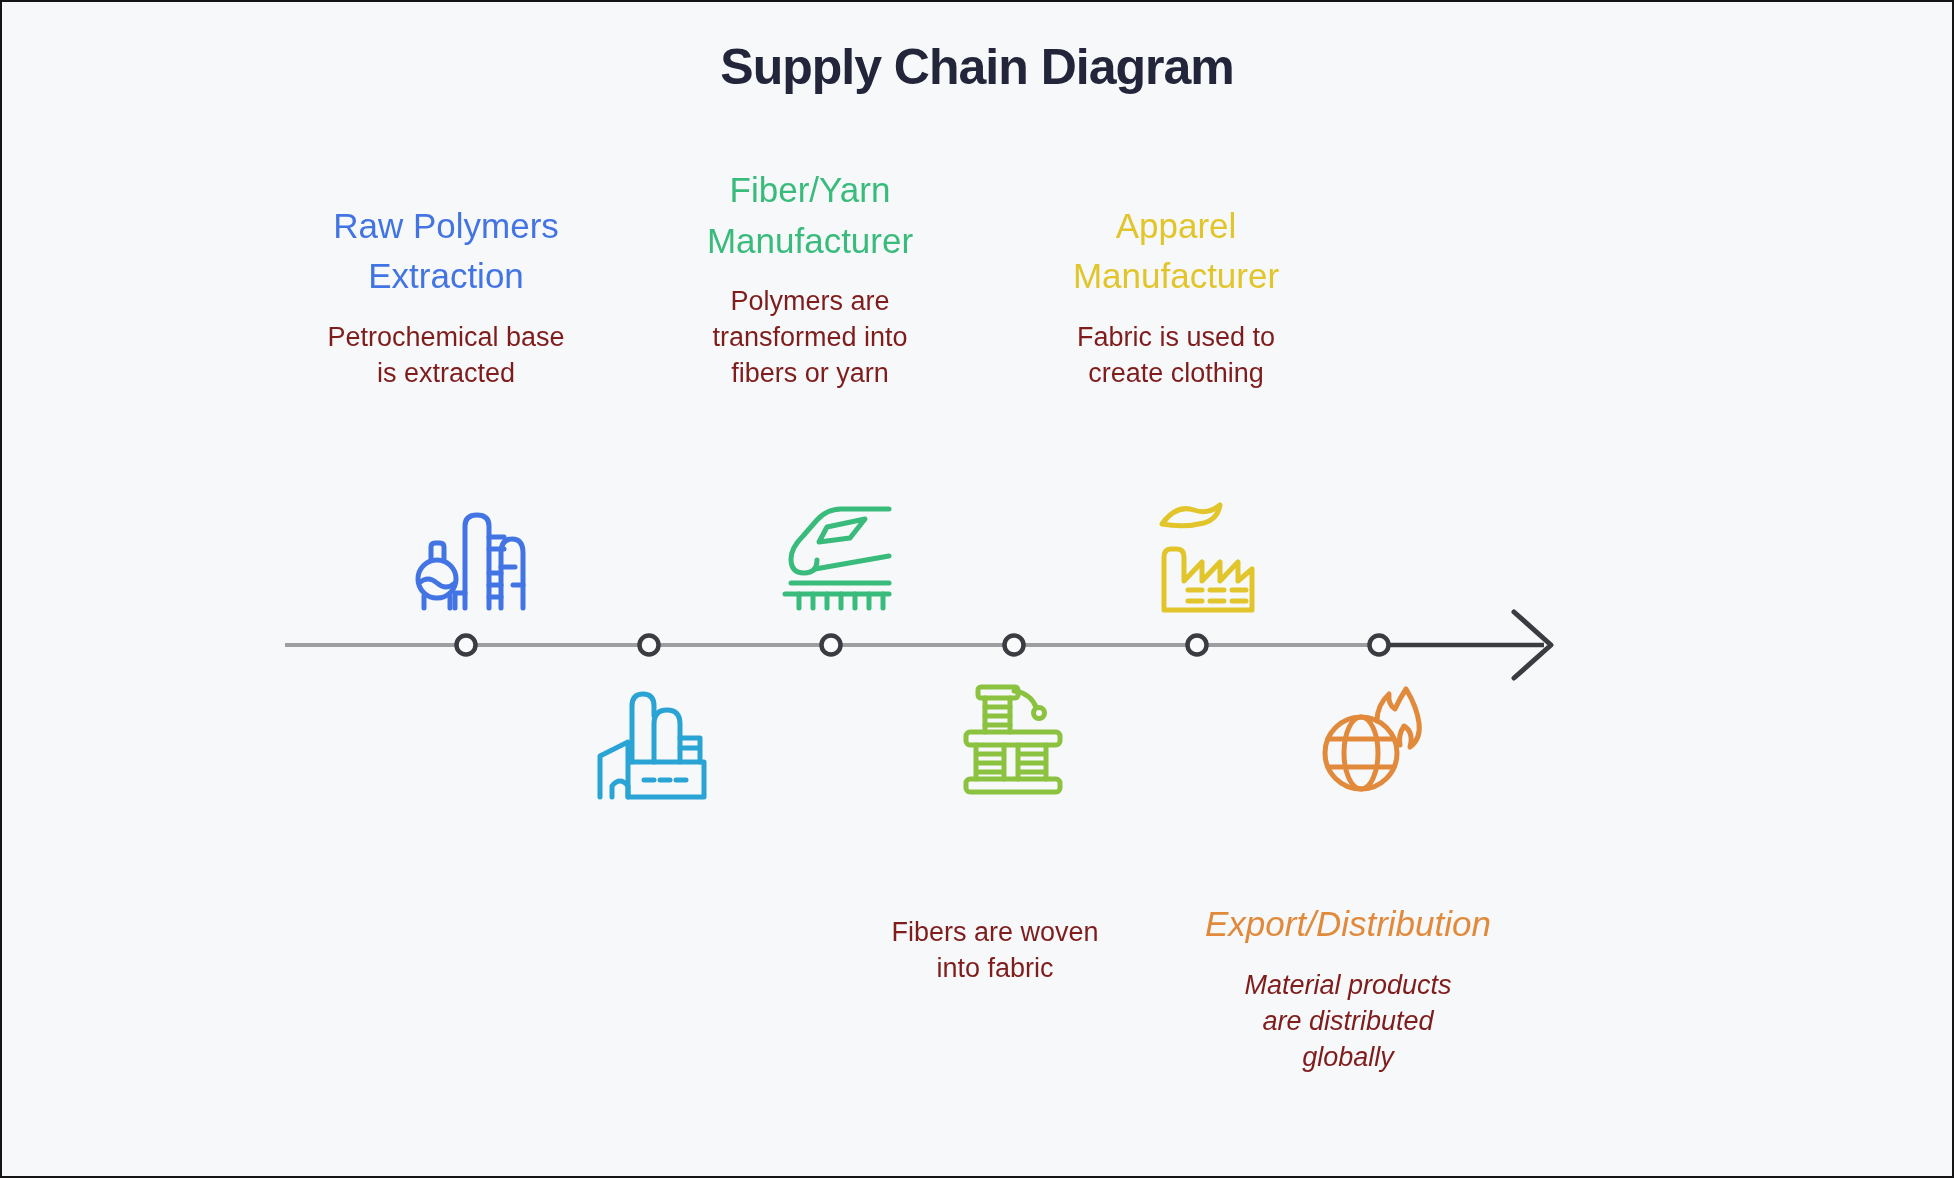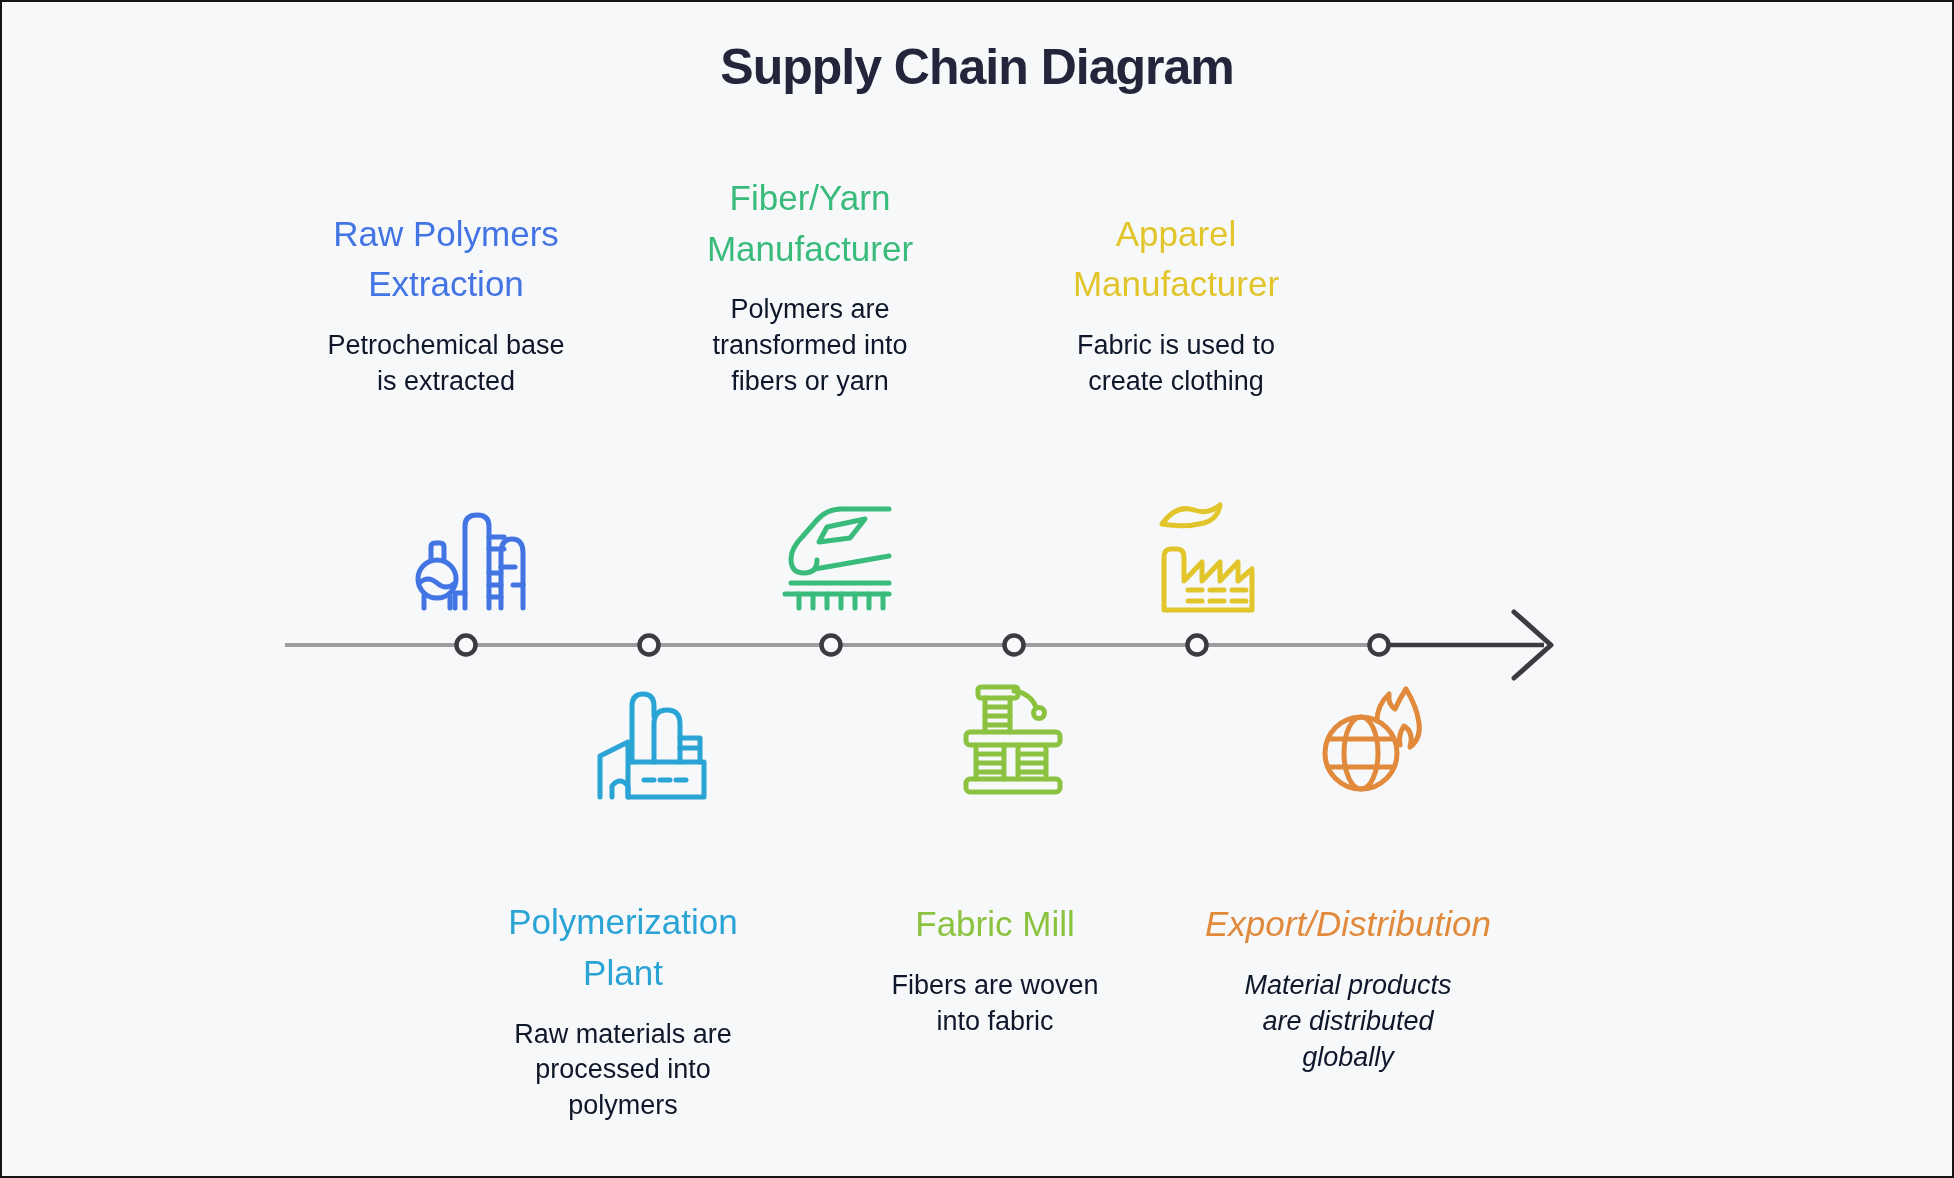--- a/index.html
+++ b/index.html
@@ -18,21 +18,21 @@
     font-size:50px; font-weight:700; letter-spacing:-1px;
     color:#23263a;
   }
   .stage-label { position:absolute; width:380px; text-align:center; }
   .stage-title {
     font-size:35px; font-weight:400; line-height:1.45;
     color:var(--accent); white-space:pre-line; margin:0 0 18px 0;
   }
   .stage-desc {
     font-size:27px; font-weight:400; line-height:1.33;
-    color:#0f172a; white-space:pre-line; margin:8px;
+    color:#7f1d1d; white-space:pre-line; margin:16px;
   }
   .stage-icon { position:absolute; width:120px; height:120px; }
   .stage-icon svg { width:100%; height:100%; display:block; }
   .icon-stroke { fill:none; stroke:var(--accent); stroke-width:5; stroke-linecap:round; stroke-linejoin:round; }
 
   
   .s0-label { left:254px;  bottom:768px; }
   .s2-label { left:618px;  bottom:768px; }
   .s4-label { left:984px;  bottom:768px;text-align:center; }
   .s1-label { left:431px;  top:895px; }
@@ -84,27 +84,20 @@
         <path d="M56,113 V31 Q56,20 68,20 Q80,20 80,31 V113"></path>
         <path d="M80,42 H95 M80,54 H95"></path>
         <path d="M80,78 H92 M80,90 H92 M80,102 H92"></path>
         <path d="M56,98 H46 V113"></path>
         <path d="M92,113 V58 Q92,44 103,44 Q114,44 114,58 V113"></path>
         <path d="M92,72 H106 M114,90 H104"></path>
       </g>
     </svg>
   </div>
 
-  <div class="stage-label s1-label" style="--accent: #2aa3d5;">
-    <div class="stage-title">Polymerization
-Plant</div>
-    <div class="stage-desc">Raw materials are
-processed into
-polymers</div>
-  </div>
   <div class="stage-icon s1-icon" style="--accent: #2aa3d5;">
     <svg viewBox="0 0 120 120">
       <g class="icon-stroke">
         <path d="M8,115 V74 L36,60 V115 H112 V80 H36"></path>
         <path d="M20,115 V104 Q28,94 36,104 V115"></path>
         <path d="M52,98 h10 M68,98 h10 M84,98 h10"></path>
         <path d="M40,80 V24 Q40,12 51,12 Q62,12 62,24 V34"></path>
         <path d="M62,80 V42 Q62,28 75,28 Q88,28 88,42 V80"></path>
         <path d="M88,56 H108 V80 M88,66 H108"></path>
       </g>
@@ -125,21 +118,20 @@
         <path d="M38,76 L112,63"></path>
         <path d="M50,34 L88,26 L73,45 L42,49 Z"></path>
         <path d="M14,90 H112"></path>
         <path d="M8,101 H112"></path>
         <path d="M22,101 V115 M36,101 V115 M50,101 V115 M64,101 V115 M78,101 V115 M92,101 V115 M106,101 V115"></path>
       </g>
     </svg>
   </div>
 
   <div class="stage-label s3-label" style="--accent: #8bc23f;">
-    <div class="stage-title">Fabric Mill</div>
     <div class="stage-desc">Fibers are woven
 into fabric</div>
   </div>
   <div class="stage-icon s3-icon" style="--accent: #8bc23f;">
     <svg viewBox="0 0 120 120">
       <g class="icon-stroke">
         <rect x="20" y="8" width="40" height="11" rx="3"></rect>
         <path d="M27,19 V53 M52,19 V53"></path>
         <path d="M27,28 H52 M27,37 H52 M27,46 H52"></path>
         <path d="M56,12 Q72,14 78,28"></path>

